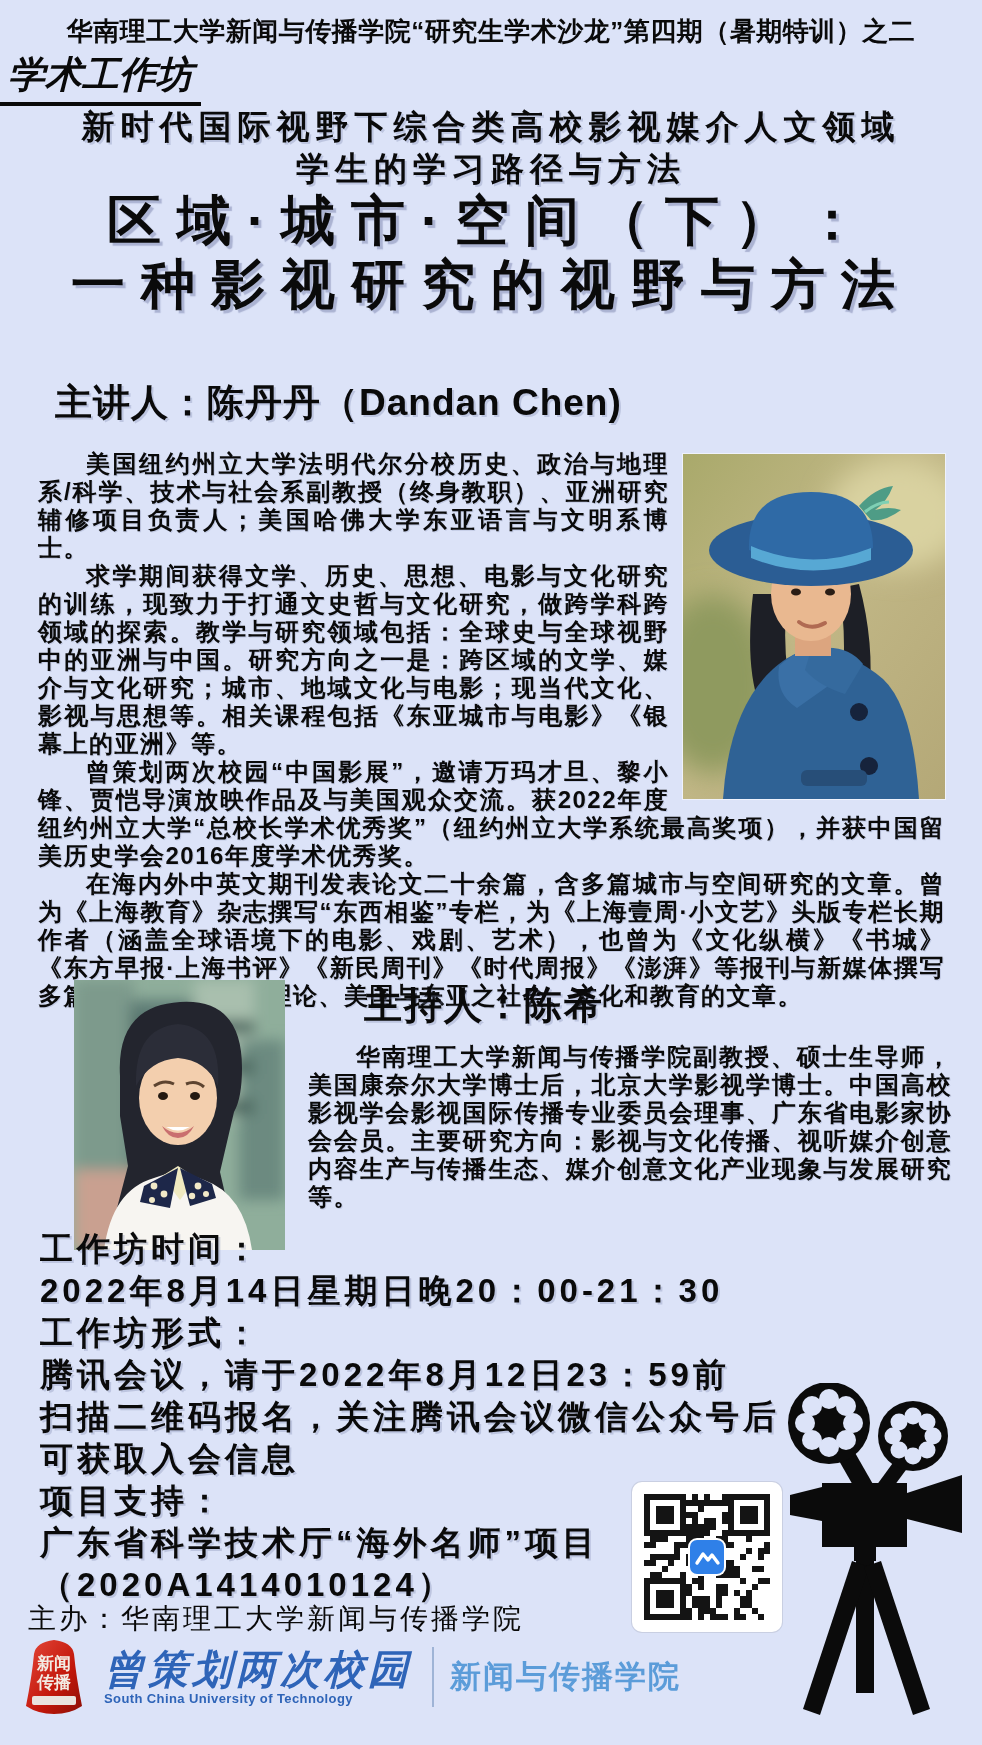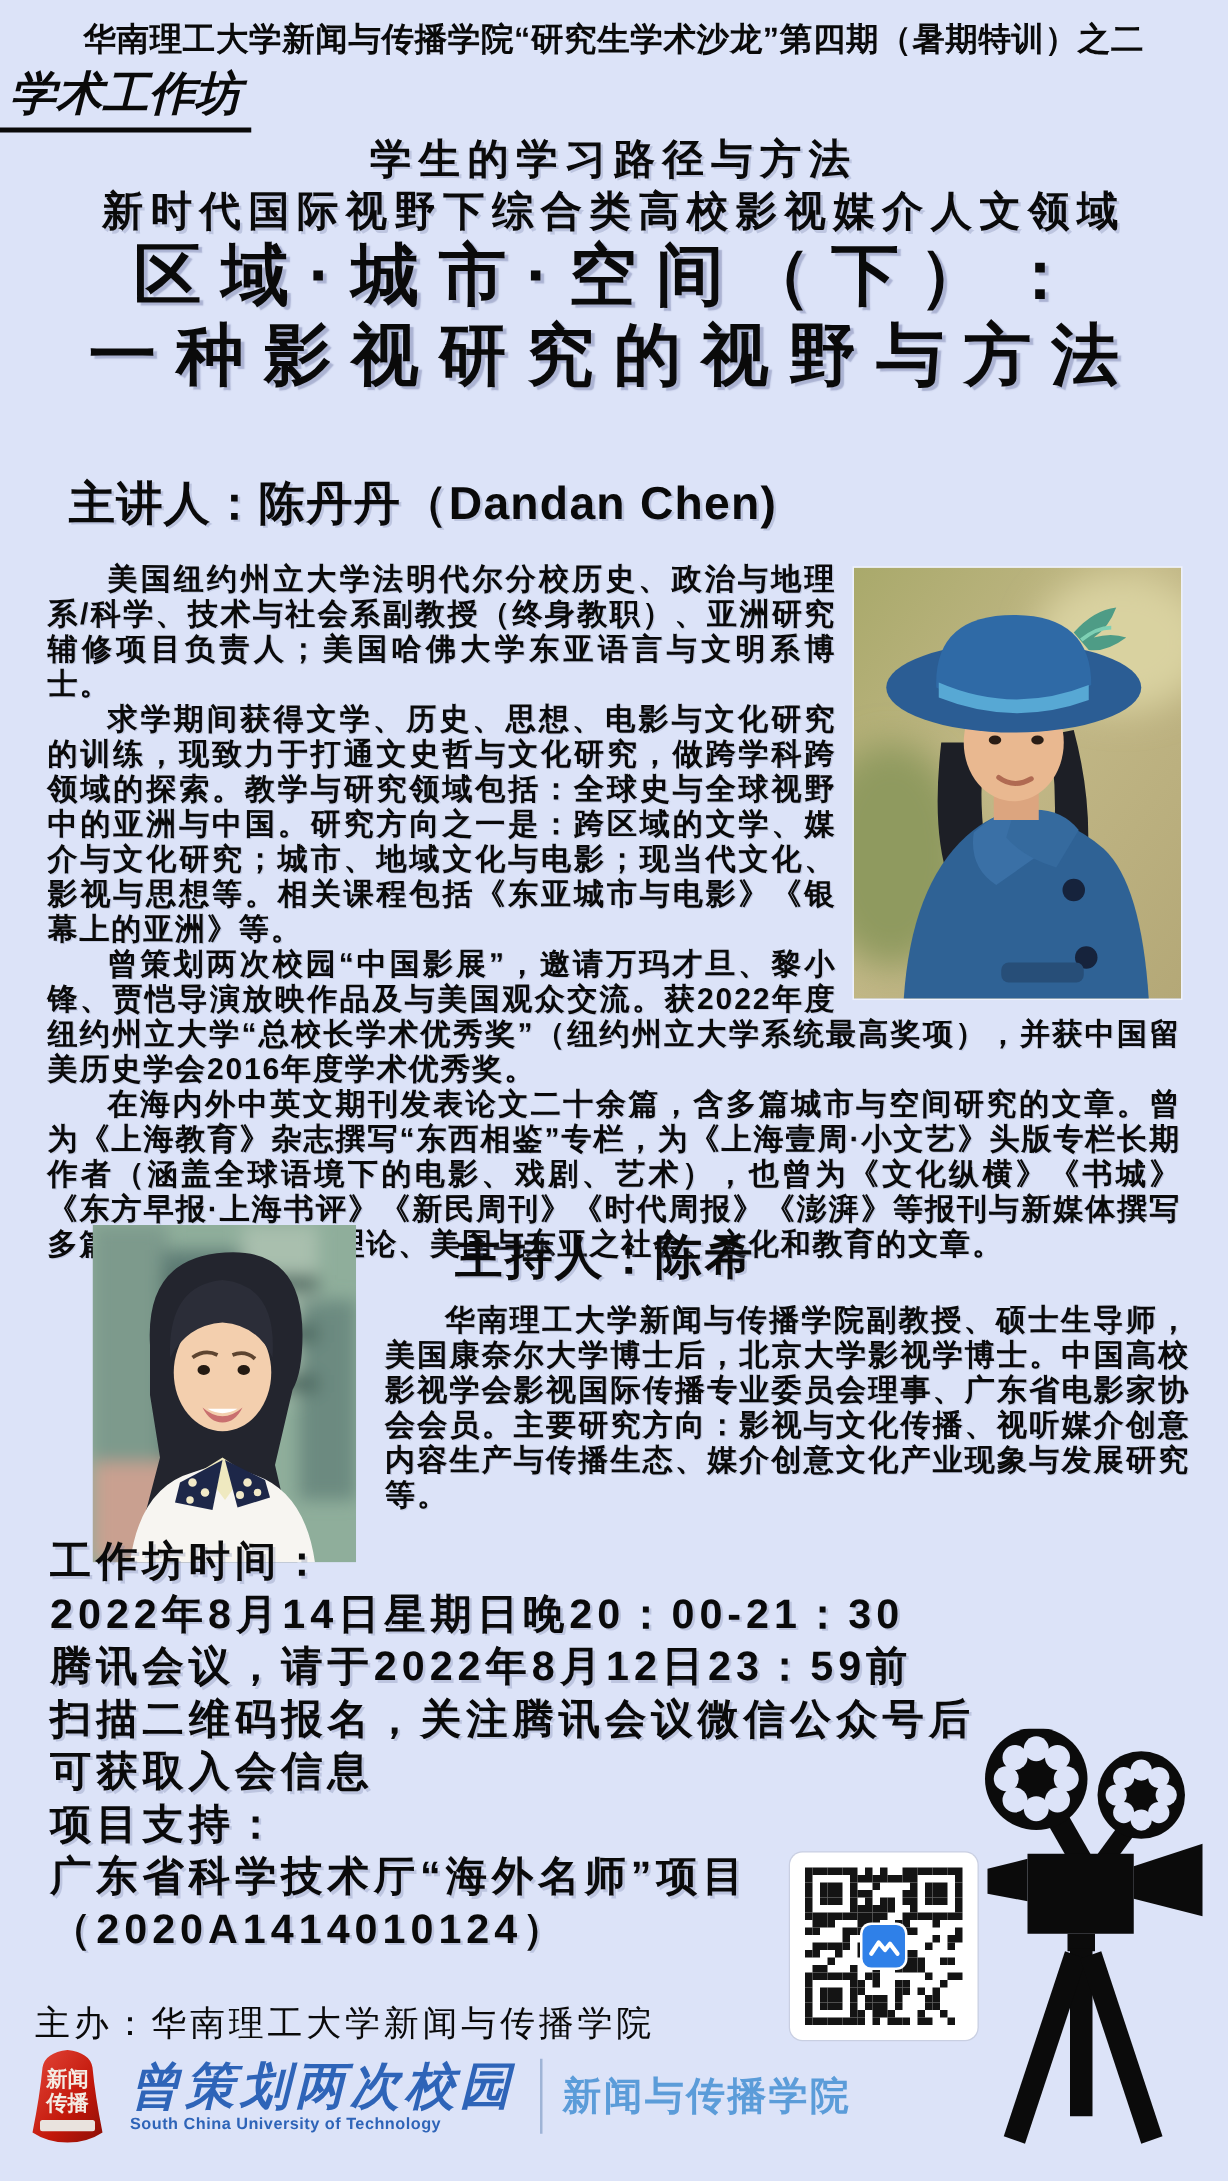--- a/index.html
+++ b/index.html
@@ -66,22 +66,22 @@
   #projector{top:1383px;left:772px;width:192px;height:336px;}
 </style>
 </head>
 <body>
 
 <div class="abs" id="header-line">华南理工大学新闻与传播学院“研究生学术沙龙”第四期（暑期特训）之二</div>
 <div class="abs" id="workshop-label-wrap">
   <span id="workshop-label">学术工作坊</span>
 </div>
 <div class="abs" id="subtitle">
+  <div>新时代国际视野下综合类高校影视媒介人文领域</div>
   <div>学生的学习路径与方法</div>
-  <div>新时代国际视野下综合类高校影视媒介人文领域</div>
 </div>
 <div class="abs" id="big-title">
   <div>区域·城市·空间（下）：</div>
   <div>一种影视研究的视野与方法</div>
 </div>
 
 <div class="abs" id="speaker-heading">主讲人：陈丹丹（Dandan Chen)</div>
 
 <div class="abs" id="speaker-bio">
   <div id="speaker-photo">
@@ -178,20 +178,21 @@
   </div>
   <div id="host-col">
     <div id="host-heading">主持人：陈希</div>
     <div id="host-bio">华南理工大学新闻与传播学院副教授、硕士生导师，美国康奈尔大学博士后，北京大学影视学博士。中国高校影视学会影视国际传播专业委员会理事、广东省电影家协会会员。主要研究方向：影视与文化传播、视听媒介创意内容生产与传播生态、媒介创意文化产业现象与发展研究等。</div>
   </div>
 </div>
 
 <div class="abs" id="info-block">
   <span>工作坊时间：</span>
   <span>2022年8月14日星期日晚20：00-21：30</span>
+  <span>工作坊形式：</span>
   <span>腾讯会议，请于2022年8月12日23：59前</span>
   <span>扫描二维码报名，关注腾讯会议微信公众号后</span>
   <span>可获取入会信息</span>
   <span>项目支持：</span>
   <span>广东省科学技术厅“海外名师”项目</span>
   <span>（2020A1414010124）</span>
 </div>
 
 <div class="abs" id="qr-box">
   <div id="qr-grid">

